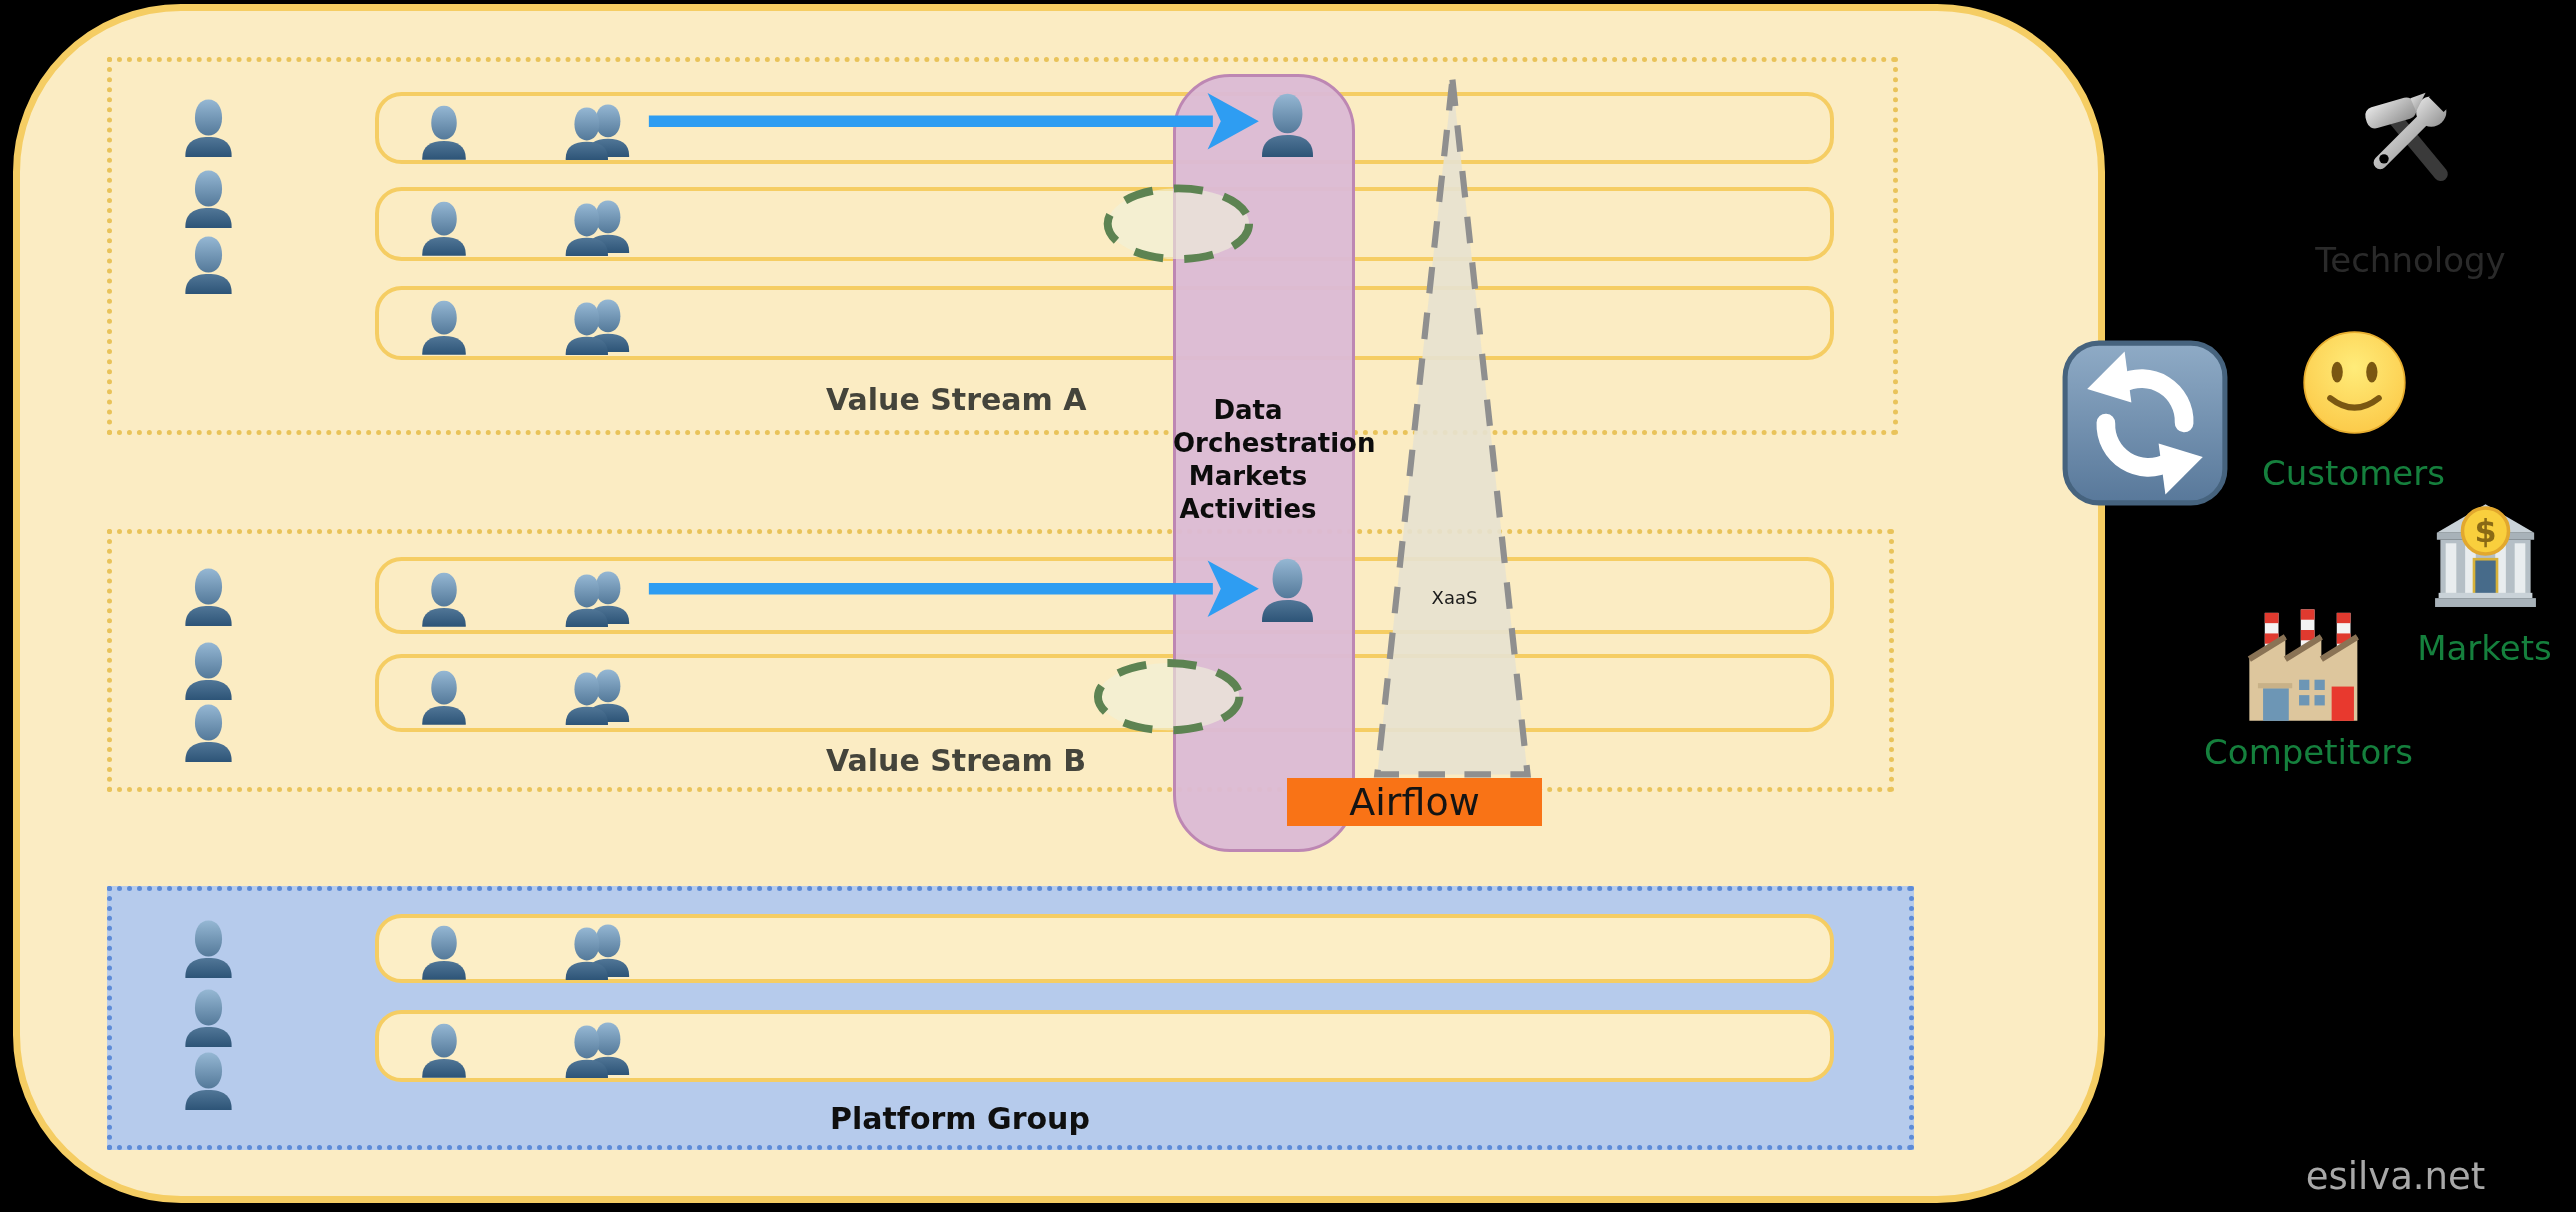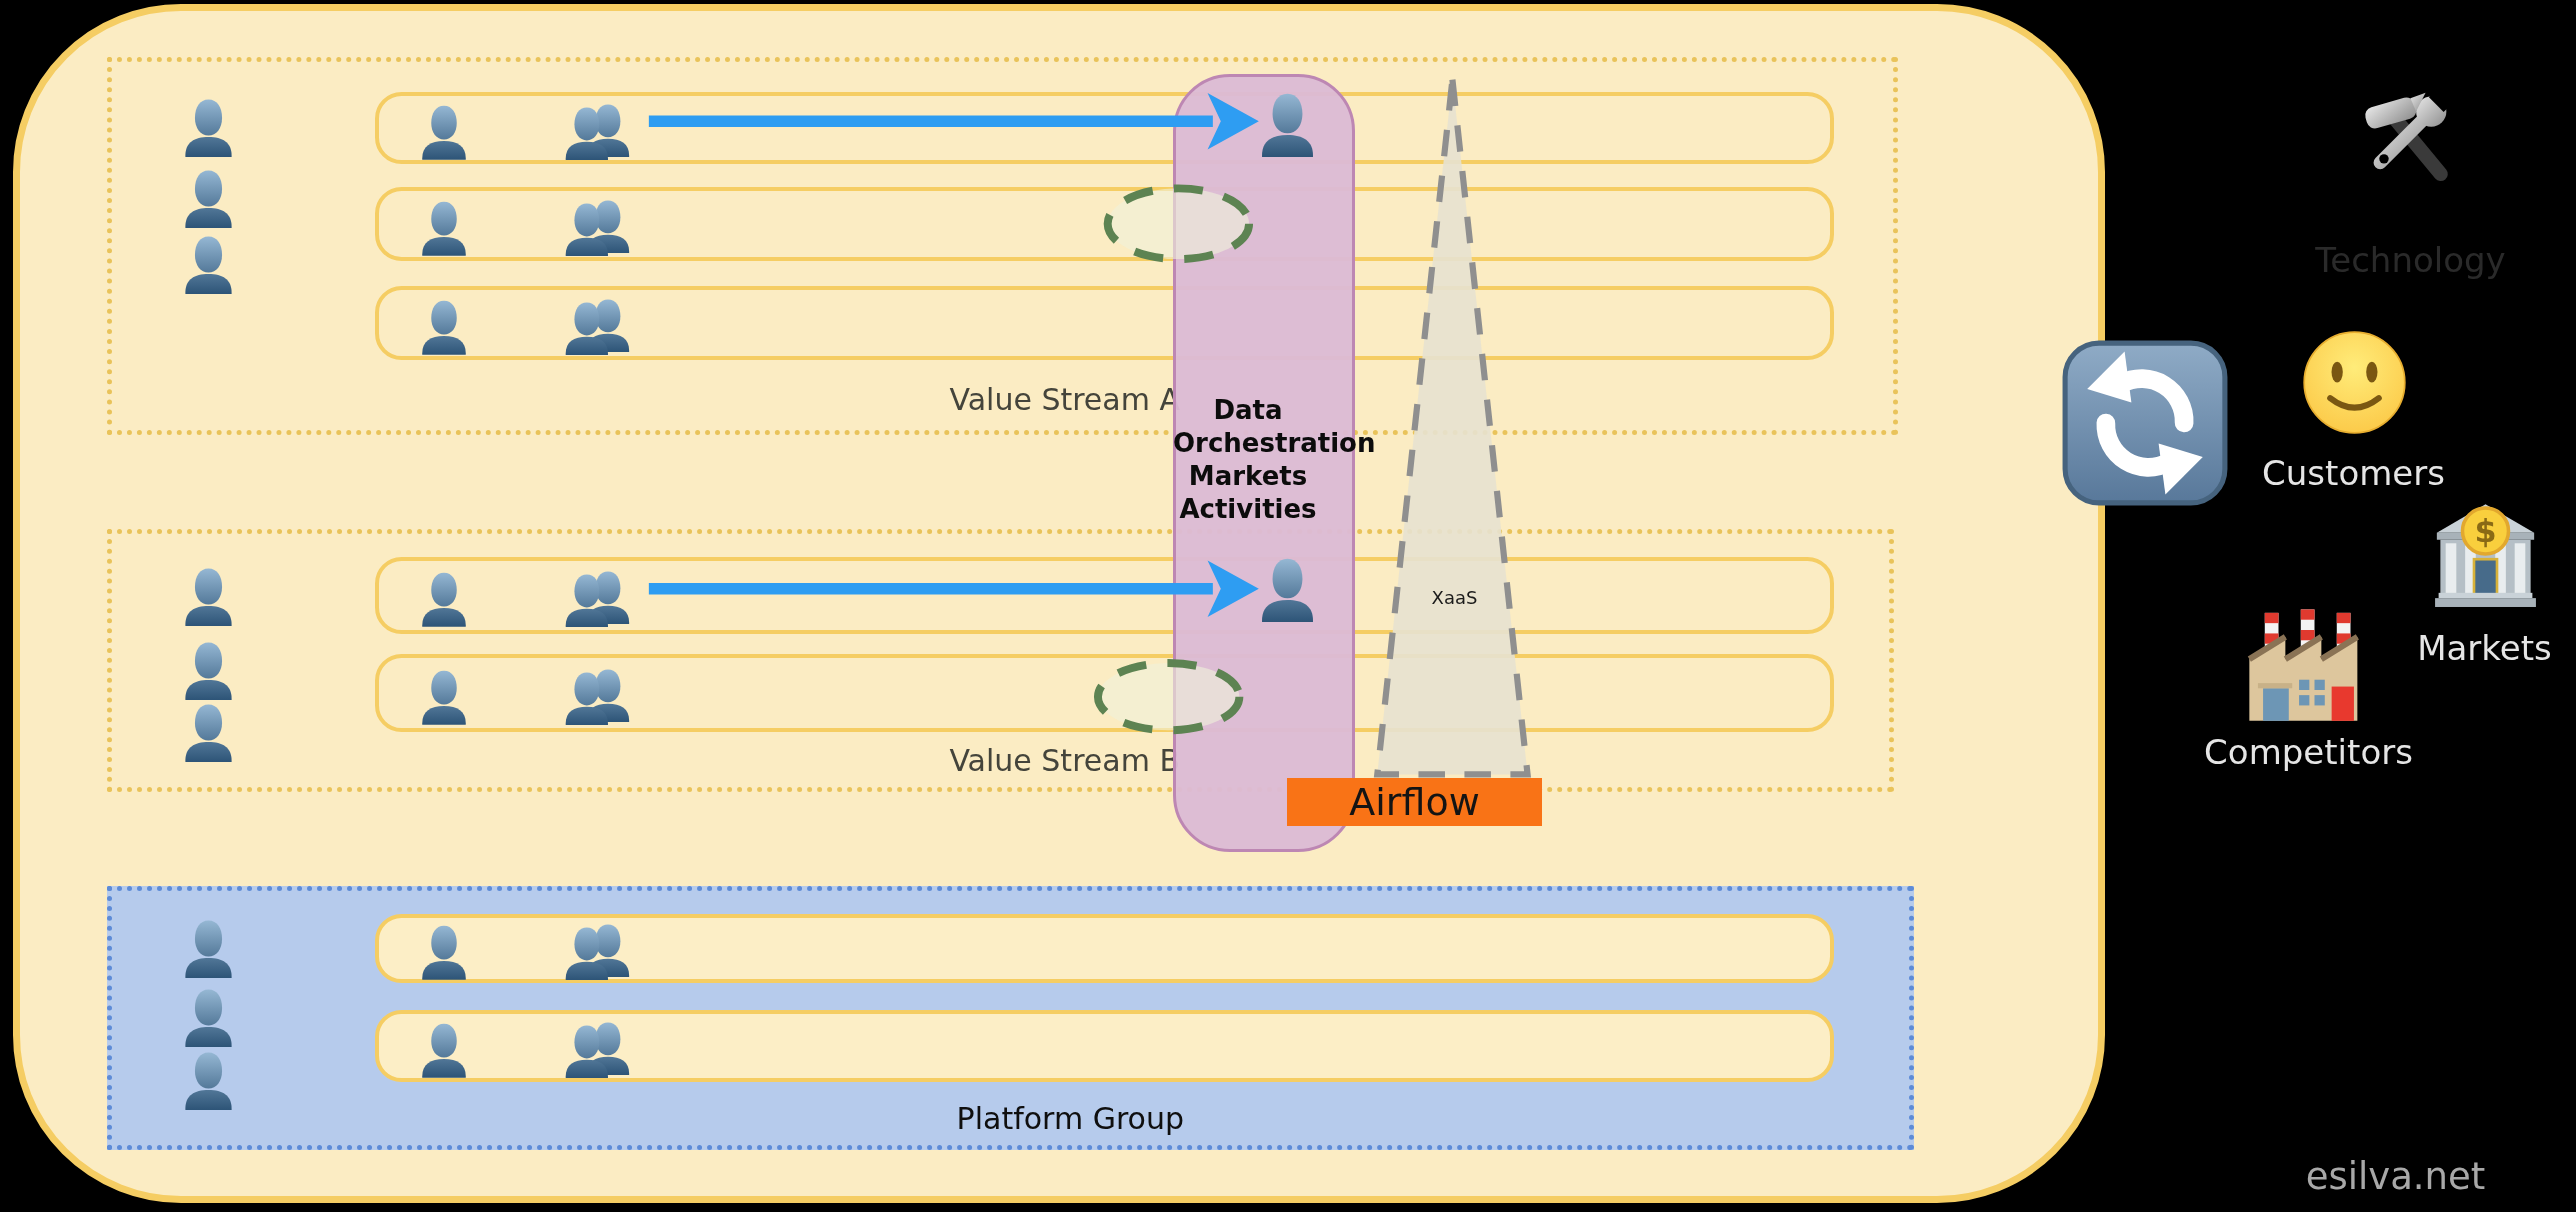--- a/index.html
+++ b/index.html
@@ -12,42 +12,42 @@
 
   .stream-box{border:5.3px dotted #e9c35a;}
   .vsa-box{left:107px;top:57px;width:1791px;height:378px;}
   .vsb-box{left:107px;top:529px;width:1787px;height:263px;}
   .pg-box{left:107px;top:886px;width:1807px;height:264px;
     background:#b6cbec;border:5.3px dotted #5d8bd7;}
 
   .team-row{border:4.4px solid #f5cd63;border-radius:26.5px;}
   .team-row.pg{background:#fceec6;}
 
-  .group-label{font-weight:normal;font-size:30px;color:#44443b;text-align:right;}
+  .group-label{font-weight:bold;font-size:30px;color:#44443b;text-align:left;}
   .group-label.dark{color:#0f0f0f;}
 
   .pink-col{left:1173px;top:74px;width:182px;height:778px;
     background:rgba(220,186,212,0.96);border:3.5px solid #bd87b3;border-radius:57px;}
   .orch-text{left:1173px;top:394px;width:150px;text-align:center;
     font-weight:bold;font-size:26px;line-height:33px;color:#0c0c0c;}
 
   .xaas-label{left:1388px;top:587px;width:133px;text-align:center;
     font-size:18px;color:#1b1b1b;}
   .airflow-box{left:1287px;top:778px;width:255px;height:48px;background:#f97316;
     text-align:center;font-size:38px;line-height:48px;color:#141414;}
 
   .overlay{left:0;top:0;pointer-events:none;}
   .funnel{fill:rgba(231,226,208,0.90);stroke:#8f8f8f;stroke-width:7;
     stroke-dasharray:30 22;}
   .scope{fill:rgba(240,242,218,0.60);stroke:#5d8352;stroke-width:9;
     stroke-dasharray:33 24;}
   .arrow line{stroke:#2e9df2;stroke-width:13;}
   .arrow polygon{fill:#2e9df2;}
 
-  .env-label{width:301px;text-align:center;font-size:34px;color:#e5e5e5;}
+  .env-label{width:301px;text-align:center;font-size:34px;color:#15803d;}
   .env-label.tech{color:#2a2a2a;}
   .watermark{left:2245px;top:1155px;width:301px;text-align:center;
     font-size:37px;color:#a8a8a8;}
 </style>
 </head>
 <body>
 
 <svg width="0" height="0" style="position:absolute" aria-hidden="true">
   <defs>
     <linearGradient id="personGrad" gradientUnits="userSpaceOnUse" x1="0" y1="0" x2="0" y2="74">

